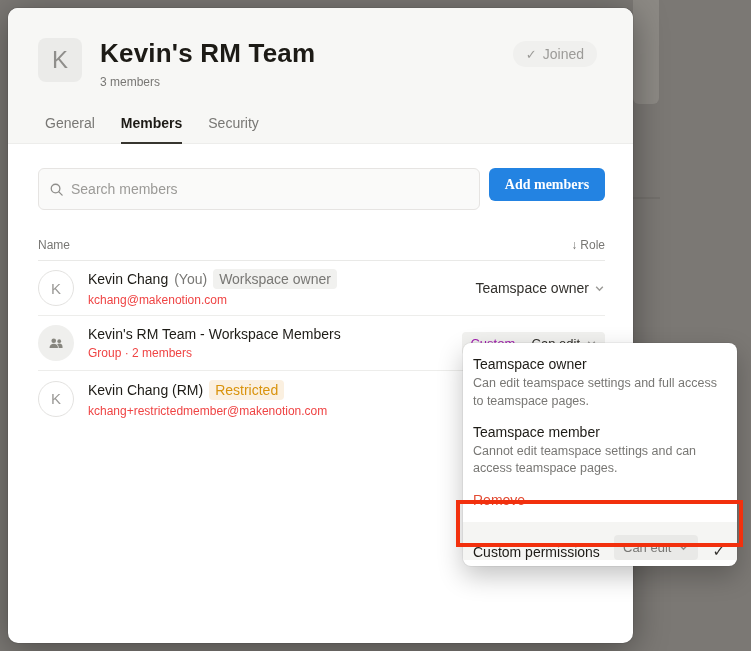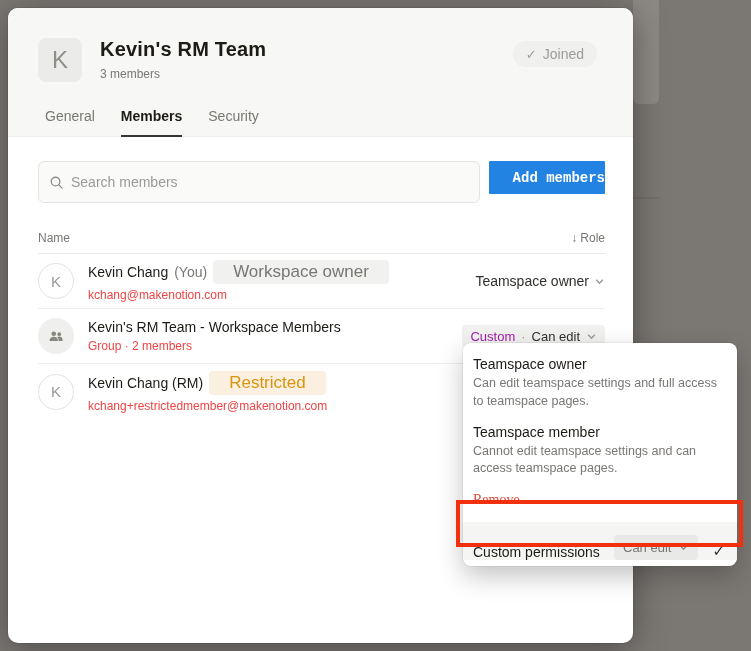--- a/index.html
+++ b/index.html
@@ -32,21 +32,21 @@
     padding:30px 36px 0 30px;
     border-bottom:1px solid #ededeb;
   }
   .header-top { display:flex; align-items:flex-start; }
   .team-avatar {
     width:44px; height:44px; border-radius:8px; background:#ebebe9;
     display:flex; align-items:center; justify-content:center;
     font-size:24px; color:#8f8e8b; flex:none;
   }
   .header-titles { margin-left:18px; flex:1; }
-  .team-title { font-size:20px; font-weight:bold; color:#1d1b16; letter-spacing:.2px; }
+  .team-title { font-size:26px; font-weight:bold; color:#1d1b16; letter-spacing:.2px; }
   .team-subtitle { font-size:12px; color:#787774; margin-top:6px; }
   .joined-badge {
     flex:none; margin-top:3px;
     background:#f0f0ee; border-radius:14px; padding:5px 13px;
     font-size:14px; color:#9c9b98; display:flex; align-items:center; gap:6px;
   }
   .joined-badge .chk { font-size:13px; }
 
   .tabs { display:flex; gap:26px; padding:26px 0 0 7px; }
   .tab {
@@ -63,23 +63,23 @@
     border:1px solid #e6e4e2; border-radius:6px;
     display:flex; align-items:center; padding:0 10px; gap:7px;
   }
   .search-box input {
     border:none; outline:none; background:transparent; flex:1;
     font-size:14px; color:#32302c;
     font-family:"Liberation Sans","DejaVu Sans",sans-serif;
   }
   .search-box input::placeholder { color:#9b9a97; }
   .add-btn {
-    flex:none; width:116px; height:33px; border:none; border-radius:1px;
+    flex:none; width:116px; height:33px; border:none; border-radius:6px;
     background:#2383e2; color:#ffffff; font-size:14px; font-weight:bold;
-    cursor:pointer; font-family:Liberation Mono, monospace;text-align:right;
+    cursor:pointer; font-family:Liberation Serif, serif;
   }
 
   .table-header {
     display:flex; justify-content:space-between; align-items:flex-end;
     margin-top:28px; padding-bottom:8px; border-bottom:1px solid #e9e9e7;
     font-size:12px; color:#787774;
   }
   .role-sort { display:flex; align-items:center; gap:3px; cursor:pointer; }
 
   .member-row {
@@ -92,21 +92,21 @@
     display:flex; align-items:center; justify-content:center;
     font-size:15px; color:#9b9a97;
   }
   .row-avatar.letter { background:#ffffff; border:1px solid #e3e2e0; }
   .row-avatar.group { background:#efefed; }
   .row-main { margin-left:14px; flex:1; min-width:0; }
   .row-name-line { display:flex; align-items:center; gap:6px; font-size:14px; }
   .row-name { color:#1d1b16; }
   .row-suffix { color:#787774; }
   .mini-badge {
-    font-size:17px; padding:2px 20px; border-radius:4px;
+    font-size:14px; padding:2px 6px; border-radius:4px;
     background:#f1f1ef; color:#787774; white-space:nowrap;
   }
   .mini-badge.restricted { background:#fbf0e0; color:#d9930d; }
   .row-sub { font-size:12px; color:#ef4444; margin-top:4px; }
   .row-role {
     flex:none; display:flex; align-items:center; gap:5px;
     font-size:14px; color:#32302c; cursor:pointer;
   }
   .role-pill {
     display:flex; align-items:center; gap:6px;
@@ -122,21 +122,21 @@
     position:absolute; left:463px; top:343px; width:274px;
     background:#ffffff; border-radius:8px;
     box-shadow:0 10px 26px rgba(0,0,0,.24), 0 0 0 1px rgba(15,15,15,.05);
     padding-top:10px; z-index:5; overflow:hidden;
   }
   .dd-item { padding:3px 16px 3px 10px; margin-bottom:7px; cursor:pointer; }
   .dd-title { font-size:14px; color:#1d1b16; margin-bottom:3px; }
   .dd-desc { font-size:12.5px; line-height:1.42; color:#787774; }
   .dd-remove {
     padding:4px 16px 4px 10px; margin:2px 0 10px 0;
-    font-size:14px; color:#e34b33; cursor:pointer;font-family:Liberation Serif, serif;
+    font-size:14px; color:#e34b33; cursor:pointer;
   }
   .dd-custom-row {
     height:38px; background:#f5f5f3; display:flex; align-items:flex-end;
     padding:0 12px 0 10px; cursor:pointer; margin-bottom:6px;
   }
   .dd-custom-label { font-size:14px; color:#1d1b16; flex:1; }
   .dd-custom-pill {
     display:flex; align-items:center; gap:7px;
     background:#e9e9e7; border-radius:4px; padding:5px 9px;
     font-size:13px; color:#787774; cursor:pointer; margin-right:14px;

